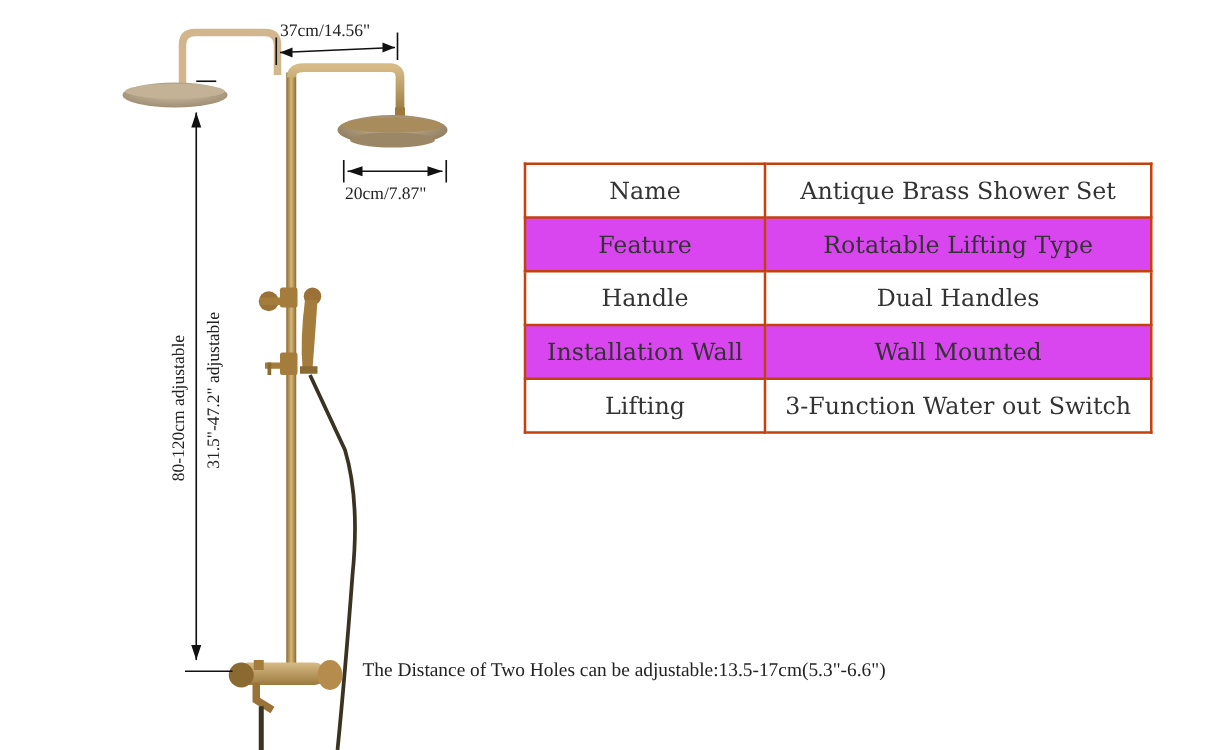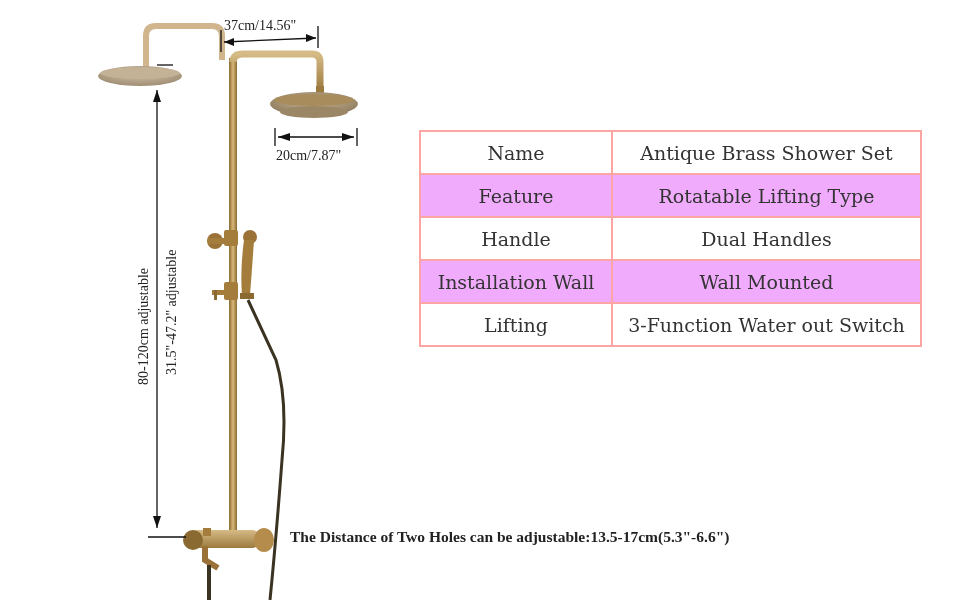--- a/index.html
+++ b/index.html
@@ -1,24 +1,24 @@
 <!DOCTYPE html>
 <html><head>
 <meta charset="utf-8">
 <style>
   html,body{margin:0;padding:0;background:#fff;}
   body{width:970px;height:600px;position:relative;overflow:hidden;font-family:"DejaVu Serif","Liberation Serif",serif;color:#333;}
   .abs{position:absolute;}
   .dim-text{font-family:"Liberation Serif","DejaVu Serif",serif;font-size:14px;color:#222;white-space:nowrap;}
   .vtext{font-family:"Liberation Serif","DejaVu Serif",serif;font-size:14px;color:#222;white-space:nowrap;transform-origin:left top;transform:rotate(-90deg);}
   table.spec{position:absolute;left:419px;top:130px;border-collapse:collapse;width:503px;}
-  table.spec td{border:2px solid #fca5a5;height:41px;text-align:center;font-size:19px;color:#333;padding:0 2px;white-space:nowrap;font-family:"DejaVu Serif",serif;}
+  table.spec td{border:2px solid #c2410c;height:41px;text-align:center;font-size:19px;color:#333;padding:0 2px;white-space:nowrap;font-family:"DejaVu Serif",serif;}
   table.spec td.k{width:186px;}
-  table.spec tr.shade td{background:#f0abfc;margin-top:39px;}
-  .note{position:absolute;left:290px;top:528px;font-family:"Liberation Serif","DejaVu Serif",serif;font-size:15.5px;color:#222;white-space:nowrap;font-weight:bold;}
+  table.spec tr.shade td{background:#d946ef;margin-top:39px;}
+  .note{position:absolute;left:290px;top:528px;font-family:"Liberation Serif","DejaVu Serif",serif;font-size:15.5px;color:#222;white-space:nowrap;}
 </style>
 </head>
 <body>
 
 <svg class="abs" style="left:0;top:0" width="420" height="600" viewBox="0 0 420 600">
   <defs>
     <linearGradient id="brassV" x1="0" x2="1" y1="0" y2="0">
       <stop offset="0" stop-color="#8a6a30"></stop>
       <stop offset="0.5" stop-color="#d8b878"></stop>
       <stop offset="1" stop-color="#8a6a30"></stop>

